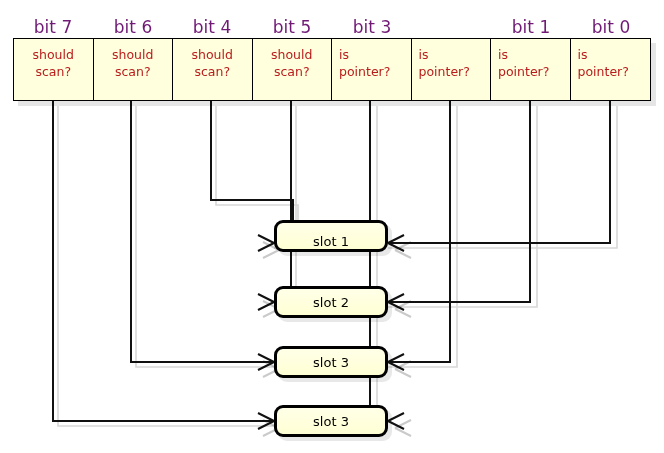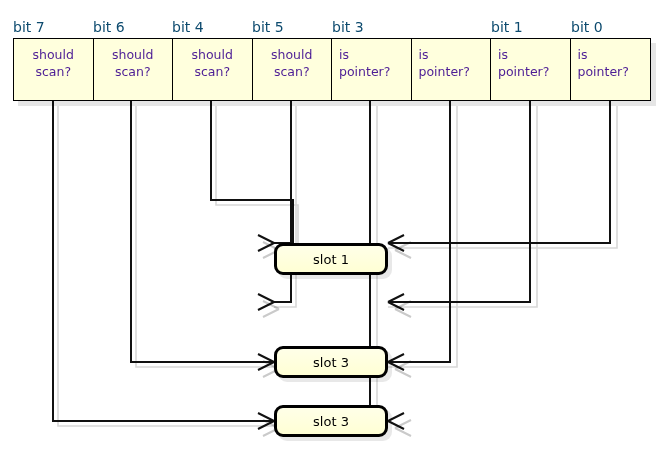--- a/index.html
+++ b/index.html
@@ -10,22 +10,23 @@
     font-family:"DejaVu Sans","Liberation Sans",sans-serif;
     overflow:hidden;
     position:relative;
   }
   #stage{position:absolute;left:0;top:0;width:664px;height:453px;}
   #wires{position:absolute;left:0;top:0;width:664px;height:453px;}
 
   
   .bit-label{
     position:absolute;
-    font-size:14px;
-    color:#0c4a6e;
+    font-size:17px;
+    color:#701a75;
+    text-align:center;
     white-space:nowrap;
     line-height:14px;
   }
 
   
   #bit-table{
     position:absolute;
     left:13px; top:38px;
     width:638px; height:63px;
     box-sizing:border-box;
@@ -37,21 +38,21 @@
   .bit-cell{
     box-sizing:border-box;
     width:79.75px;
     height:100%;
     border-right:1px solid #000;
     background:#ffffdd;
     position:relative;
     padding:7px 7px 0 7px;
     font-size:12.5px;
     line-height:17px;
-    color:#4c1d95;
+    color:#b91c1c;
   }
   .bit-cell:last-child{border-right:none;}
   .bit-cell.centered{text-align:center;}
   .bit-cell.lefted{text-align:left;}
   .bit-cell .l1,.bit-cell .l2{display:block;}
 
   
   .slot{
     position:absolute;
     left:274px;
@@ -178,22 +179,25 @@
     <div class="bit-cell lefted">
       <span class="l1">is</span>
       <span class="l2">pointer?</span>
     </div>
     <div class="bit-cell lefted">
       <span class="l1">is</span>
       <span class="l2">pointer?</span>
     </div>
   </div>
 
-  <div class="slot" style="top:243px;">
+  <div class="slot" style="top:220px;align-items:flex-end;">
     <span class="slot-label">slot 1</span>
+  </div>
+  <div class="slot" style="top:286px;">
+    <span class="slot-label">slot 2</span>
   </div>
   <div class="slot" style="top:346px;">
     <span class="slot-label">slot 3</span>
   </div>
   <div class="slot" style="top:405px;">
     <span class="slot-label">slot 3</span>
   </div>
 
 </div>
 

